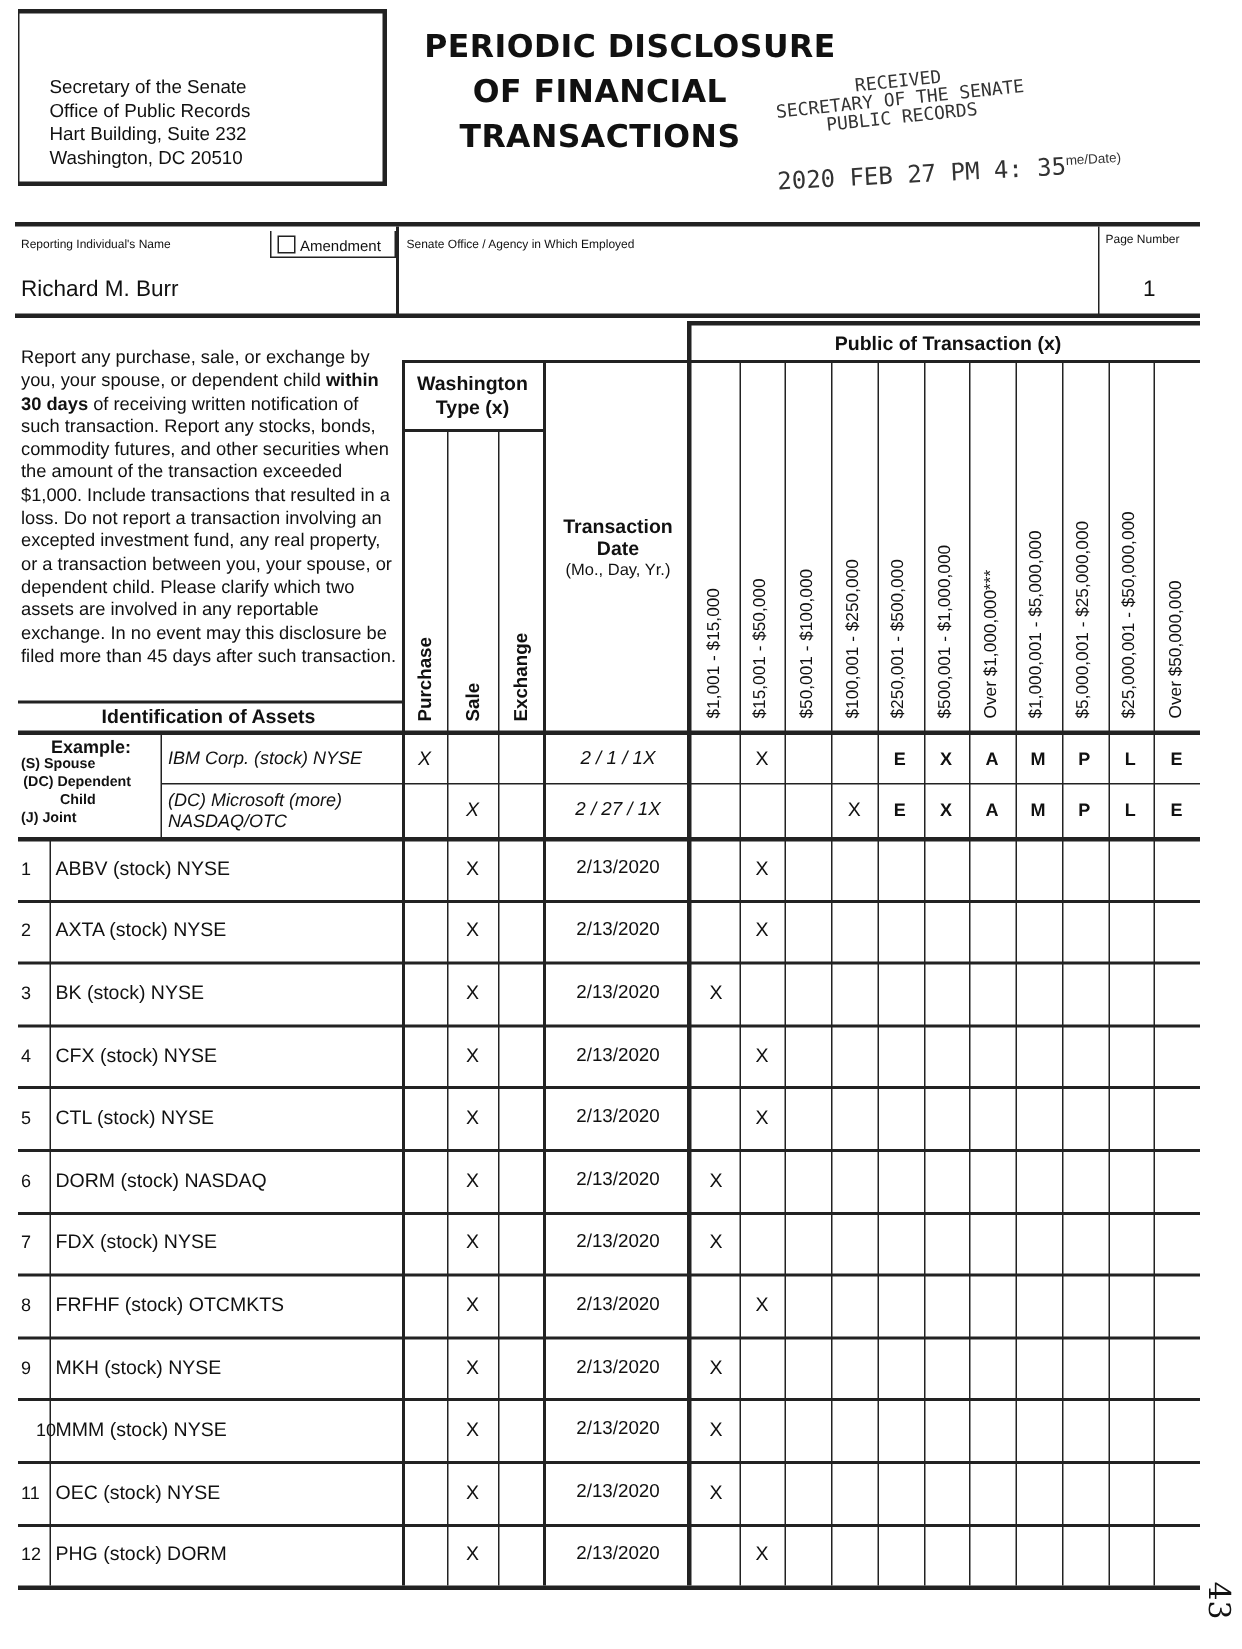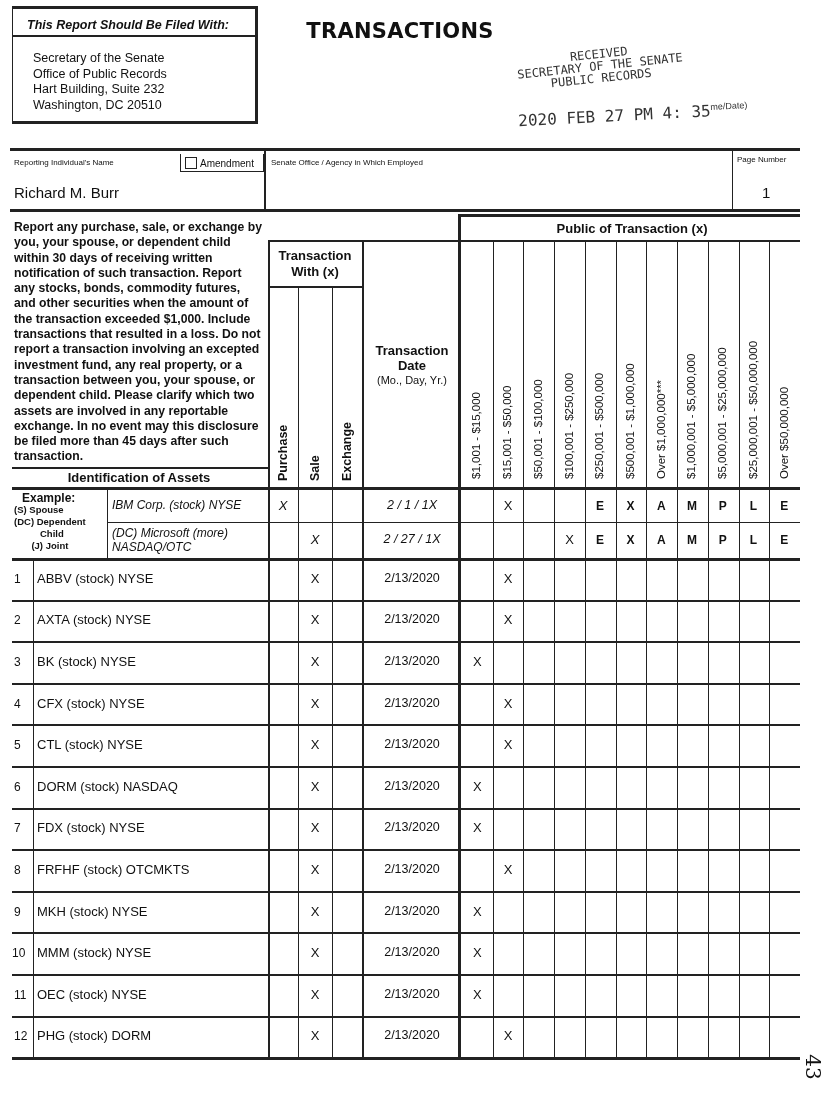--- a/index.html
+++ b/index.html
@@ -6,44 +6,45 @@
   body { width:828px; height:1099px; position:relative; overflow:hidden; color:#111; font-family:"Liberation Sans", sans-serif; }
   .abs { position:absolute; }
   .filed-box { left:12px; top:6px; width:246px; height:118px; border:3px solid #222; border-left:1px solid #222; box-sizing:border-box; }
   .filed-head { position:absolute; left:0; top:0; right:0; height:28px; border-bottom:2px solid #222; font-style:italic; font-weight:bold; font-size:12.5px; padding:9px 0 0 14px; box-sizing:border-box; }
   .filed-lines { position:absolute; left:20px; top:42px; font-size:12.5px; line-height:15.5px; }
   .title { font-family:"DejaVu Sans", sans-serif; font-weight:bold; font-size:21px; text-align:center; line-height:30px; letter-spacing:0.3px; }
   .stamp { font-family:"DejaVu Sans Mono", monospace; font-size:12px; color:#333; line-height:12px; }
   .hline { position:absolute; background:#222; }
   .vline { position:absolute; background:#222; }
   .lbl-small { font-size:8px; }
-  .instr { left:14px; top:220px; width:250px; font-size:12.2px; line-height:15.3px;font-weight:bold; }
+  .instr { left:14px; top:231px; width:250px; font-size:12.2px; line-height:15.3px; }
   .th-bold { font-weight:bold; font-size:13px; text-align:center; }
   .rot { position:absolute; transform:rotate(-90deg); transform-origin:left top; white-space:nowrap; font-size:12px; }
   .cell-x { position:absolute; font-size:13px; text-align:center; }
   .rownum { position:absolute; font-size:12px; }
   .asset { position:absolute; font-size:13px; }
   .date { position:absolute; font-size:12.5px; text-align:center; width:100px; }
   .ex-letter { position:absolute; font-size:12px; font-weight:bold; text-align:center; width:30px; }
   .ital { font-style:italic; }
 </style>
 </head>
 <body>
 
 <div class="abs filed-box">
-  <div class="filed-head">This Report Should Be Filed With:</div>
   <div class="filed-lines">
     <div>Secretary of the Senate</div>
     <div>Office of Public Records</div>
     <div>Hart Building, Suite 232</div>
     <div>Washington, DC 20510</div>
   </div>
 </div>
 
 <div class="abs title" style="left:270px; top:16px; width:300px;">
+  <div>PERIODIC DISCLOSURE</div>
+  <div style="margin-left:-40px;">OF FINANCIAL</div>
   <div style="margin-left:-40px;">TRANSACTIONS</div>
 </div>
 
 <div class="abs stamp" style="left:505px; top:48px; width:190px; transform:rotate(-6deg); text-align:center;">
   <div>RECEIVED</div>
   <div>SECRETARY OF THE SENATE</div>
   <div>PUBLIC RECORDS</div>
 </div>
 <div class="abs stamp" style="left:518px; top:105px; font-size:16px; transform:rotate(-3deg);">
   <span>2020 FEB 27  PM 4: 35</span><sup style="font-family:'Liberation Sans',sans-serif;font-size:9px;">me/Date)</sup>
@@ -176,47 +177,47 @@
     <div class="cell-x" style="left:307px; top:862px; width:16px;">X</div>
     <div class="date" style="left:362px; top:862px;">2/13/2020</div>
     <div class="cell-x" style="left:500.0909090909091px; top:862px; width:16px;">X</div>
     <div class="hline" style="left:12px; top:890.8px; width:788px; height:2px;"></div>
     <div class="rownum" style="left:14px; top:904.5999999999999px;">9</div>
     <div class="asset" style="left:37px; top:903.5999999999999px;">MKH (stock) NYSE</div>
     <div class="cell-x" style="left:307px; top:903.5999999999999px; width:16px;">X</div>
     <div class="date" style="left:362px; top:903.5999999999999px;">2/13/2020</div>
     <div class="cell-x" style="left:469.3636363636364px; top:903.5999999999999px; width:16px;">X</div>
     <div class="hline" style="left:12px; top:932.4000000000001px; width:788px; height:2px;"></div>
-    <div class="rownum" style="left:12px; top:946.2px;">10</div>
+    <div class="rownum" style="left:24px; top:946.2px;">10</div>
     <div class="asset" style="left:37px; top:945.2px;">MMM (stock) NYSE</div>
     <div class="cell-x" style="left:307px; top:945.2px; width:16px;">X</div>
     <div class="date" style="left:362px; top:945.2px;">2/13/2020</div>
     <div class="cell-x" style="left:469.3636363636364px; top:945.2px; width:16px;">X</div>
     <div class="hline" style="left:12px; top:974px; width:788px; height:2px;"></div>
     <div class="rownum" style="left:14px; top:987.8px;">11</div>
     <div class="asset" style="left:37px; top:986.8px;text-align:right;">OEC (stock) NYSE</div>
     <div class="cell-x" style="left:307px; top:986.8px; width:16px;">X</div>
     <div class="date" style="left:362px; top:986.8px;">2/13/2020</div>
     <div class="cell-x" style="left:469.3636363636364px; top:986.8px; width:16px;">X</div>
     <div class="hline" style="left:12px; top:1015.6px; width:788px; height:2px;"></div>
     <div class="rownum" style="left:14px; top:1029.4px;">12</div>
     <div class="asset" style="left:37px; top:1028.4px;">PHG (stock) DORM</div>
     <div class="cell-x" style="left:307px; top:1028.4px; width:16px;">X</div>
     <div class="date" style="left:362px; top:1028.4px;">2/13/2020</div>
     <div class="cell-x" style="left:500.0909090909091px; top:1028.4px; width:16px;">X</div>
     <div class="hline" style="left:12px; top:1057.2px; width:788px; height:3px;"></div>
   </div>
 
 <div class="abs th-bold" style="left:12px; top:470px; width:254px;">Identification of Assets</div>
-<div class="abs th-bold" style="left:268px; top:248px; width:94px; line-height:16px;">Transaction With (x)</div>
+<div class="abs th-bold" style="left:268px; top:248px; width:94px; line-height:16px;">Washington Type (x)</div>
 <div class="abs th-bold" style="left:362px; top:343px; width:100px;">Transaction Date</div>
 <div class="abs" style="left:362px; top:374px; width:100px; text-align:center; font-size:11px;">(Mo., Day, Yr.)</div>
 <div class="abs th-bold" style="left:462px; top:221px; width:340px;">Public of Transaction (x)</div>
 
 <div class="abs" style="left:14px; top:492px; font-size:12px; font-weight:bold; line-height:12px;">
-  <div style="padding-left:8px;">Example:</div>
+  <div style="padding-left:8px;margin-left:12px;">Example:</div>
   <div style="font-size:9.5px;">(S)  Spouse</div>
   <div style="font-size:9.5px;text-align:right;">(DC) Dependent</div>
   <div style="font-size:9.5px; padding-left:26px;">Child</div>
-  <div style="font-size:9.5px;text-align:center;">(J)  Joint</div>
+  <div style="font-size:9.5px;">(J)  Joint</div>
 </div>
 
 <div class="abs" style="left:800px; top:1055px; font-size:20px; transform:rotate(90deg); font-family:'DejaVu Serif',serif;">43</div>
 
 </body></html>

